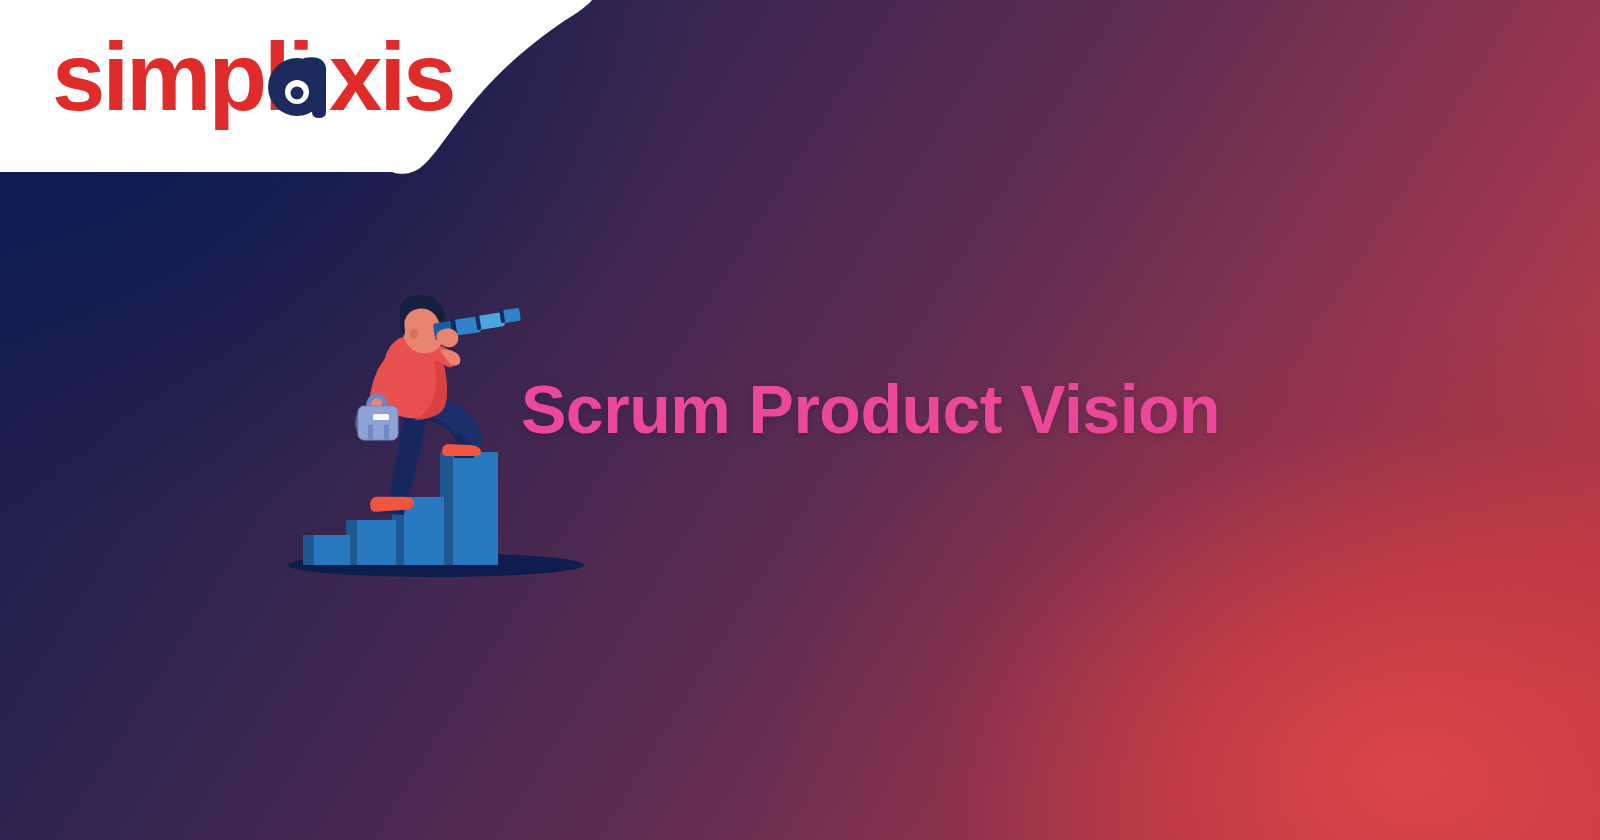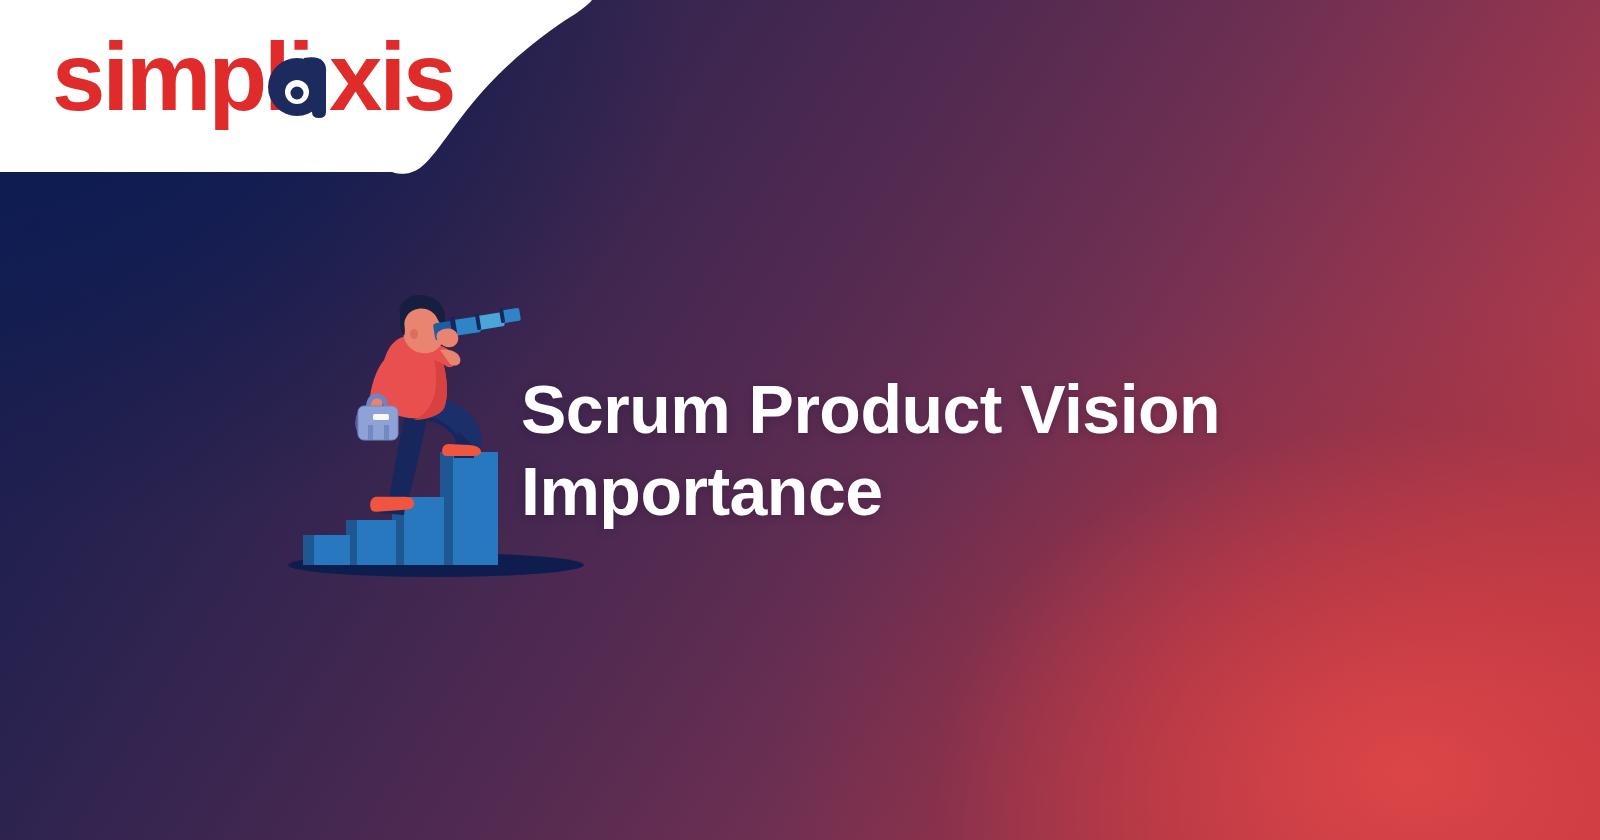--- a/index.html
+++ b/index.html
@@ -68,21 +68,21 @@
     left:288px; top:292px;
     width:312px; height:288px;
   }
   .illustration svg { display:block; width:312px; height:288px; }
 
   
   .headline {
     position:absolute;
     left:521px; top:368px;
     width:820px;
-    color:#ffffff;
+    color:#ec4899;
     font-family:"Liberation Sans", sans-serif;
     font-weight:700;
     font-size:68px;
     line-height:82px;
     letter-spacing:-0.5px;
     text-shadow:0 2px 10px rgba(20,10,40,0.22);
   }
   .headline .ln { display:block; white-space:nowrap; }
 </style>
 </head>
@@ -214,16 +214,15 @@
         <rect x="188" y="21" width="4" height="17" rx="1.5" fill="#15275c" transform="rotate(-9 190 29)"></rect>
         <rect x="212" y="16" width="4" height="15" rx="1.5" fill="#15275c" transform="rotate(-9 214 23)"></rect>
       </g>
 
       <path d="M150,40 C158,34 168,36 170,44 C172,52 164,58 156,54 C150,51 146,45 150,40 Z" fill="#e8846f"></path>
     </svg>
   </div>
 
   <h1 class="headline">
     <span class="ln">Scrum Product Vision</span>
-    <span class="ln">Importance</span>
   </h1>
 
 </div>
 
 </body></html>

